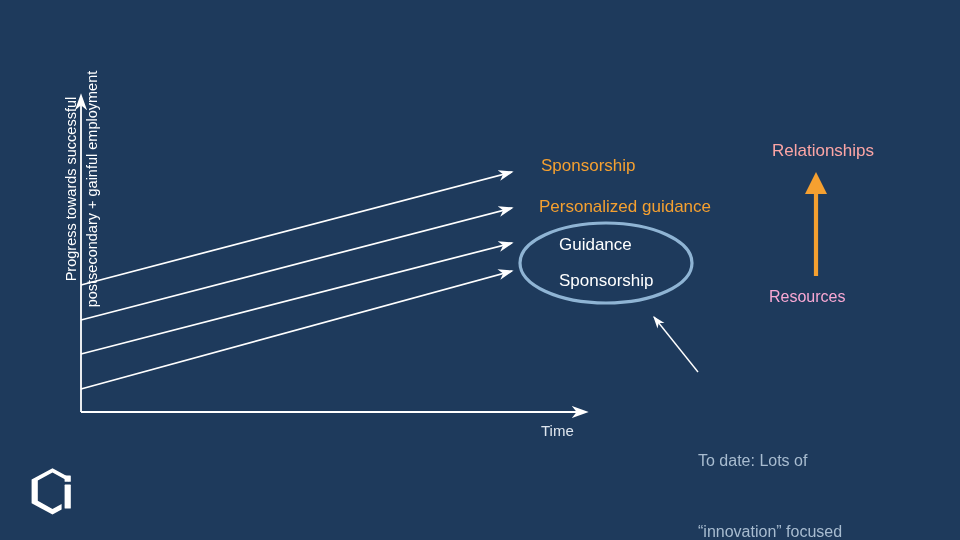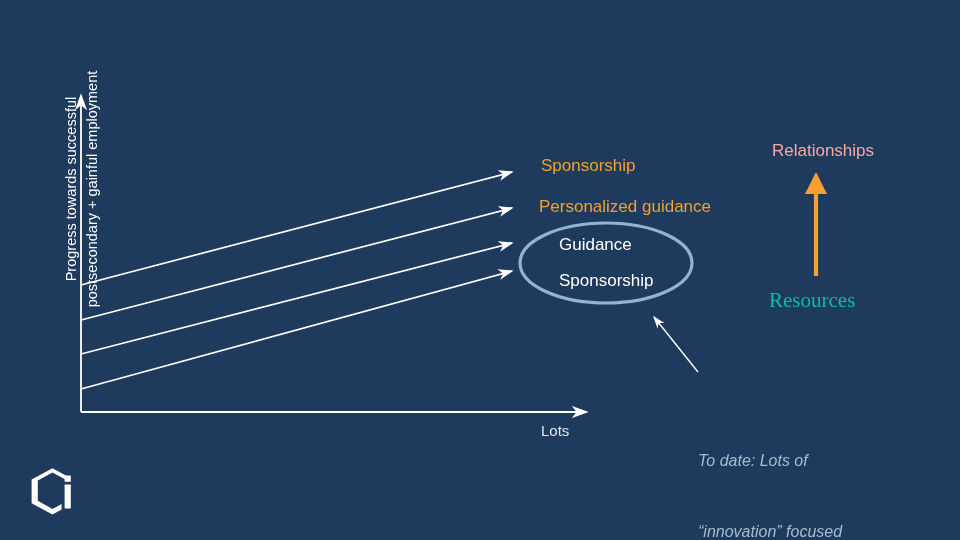--- a/index.html
+++ b/index.html
@@ -68,33 +68,32 @@
 
   #relationships-label {
     left: 772px;
     top: 140px;
     color: #fca5a5;
     font-size: 17px;
   }
   #resources-label {
     left: 769px;
     top: 287px;
-    color: #14b8a6;
-    font-size: 21px;
-    font-family: Liberation Serif, serif;
+    color: #f9a8d4;
+    font-size: 16px;
   }
 
   #annotation-text {
     left: 698px;
     top: 402px;
     color: #a8bcd0;
     font-size: 16px;
     line-height: 1.47;
   }
-  #annotation-text div { white-space: pre; font-style: italic; }
+  #annotation-text div { white-space: pre; }
 
   #logo {
     position: absolute;
     left: 28px;
     top: 465px;
     width: 48px;
     height: 52px;
   }
 </style>
 </head>
@@ -144,21 +143,21 @@
       <line x1="816" y1="276" x2="816" y2="191" stroke="#f5a030" stroke-width="4.2"></line>
       <path d="M816,172 L827,194 L805,194 Z" fill="#f5a030"></path>
     </g>
   </svg>
 
   <div id="y-axis-label">
     <div>Progress towards successful</div>
     <div>postsecondary + gainful employment</div>
   </div>
 
-  <div class="txt" id="x-axis-label">Lots</div>
+  <div class="txt" id="x-axis-label">Time</div>
 
   <div class="txt stage-label stage-orange" id="stage-sponsorship">Sponsorship</div>
   <div class="txt stage-label stage-orange" id="stage-personalized">Personalized guidance</div>
   <div class="txt stage-label stage-white" id="stage-guidance">Guidance</div>
   <div class="txt stage-label stage-white" id="stage-information">Sponsorship</div>
 
   <div class="txt" id="relationships-label">Relationships</div>
   <div class="txt" id="resources-label">Resources</div>
 
   <div class="txt" id="annotation-text">

